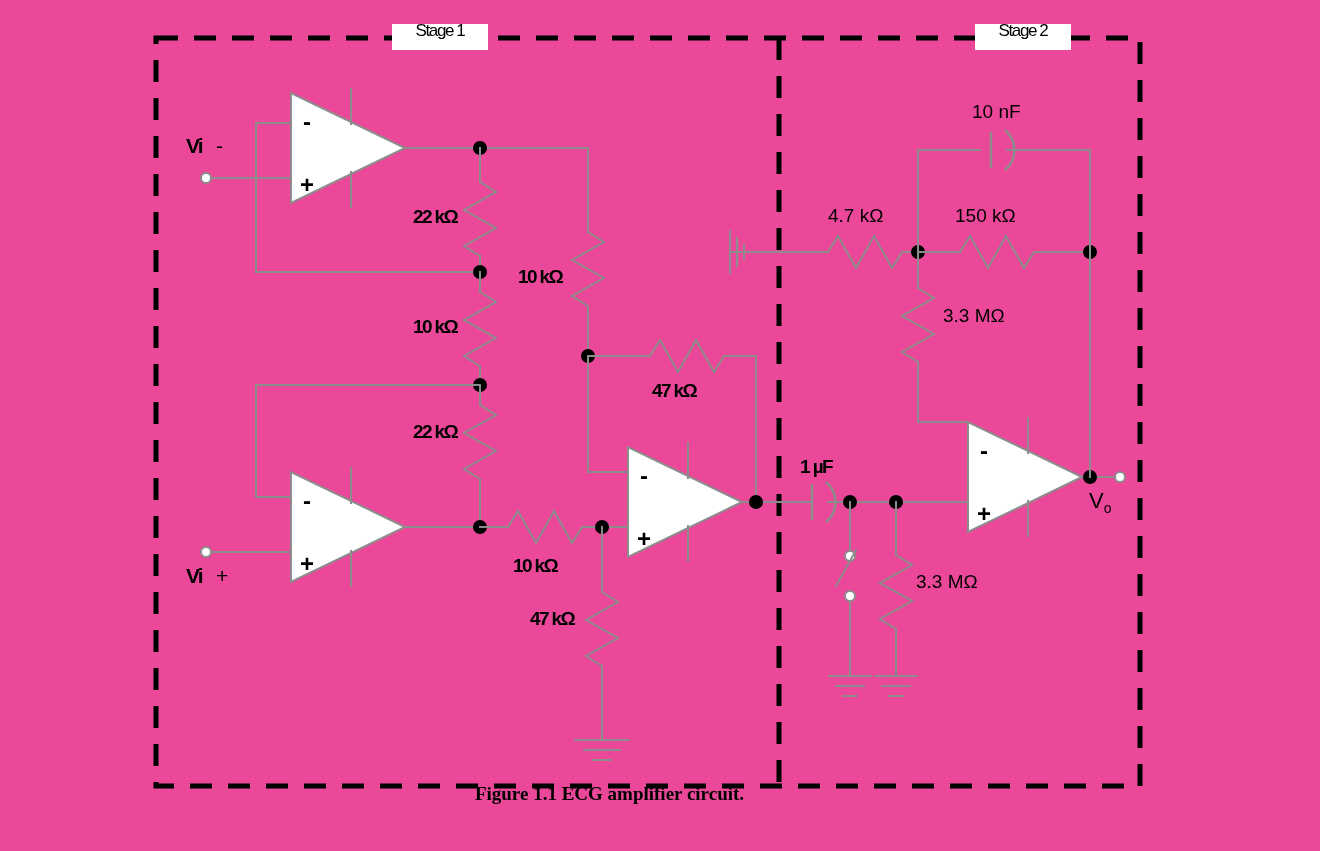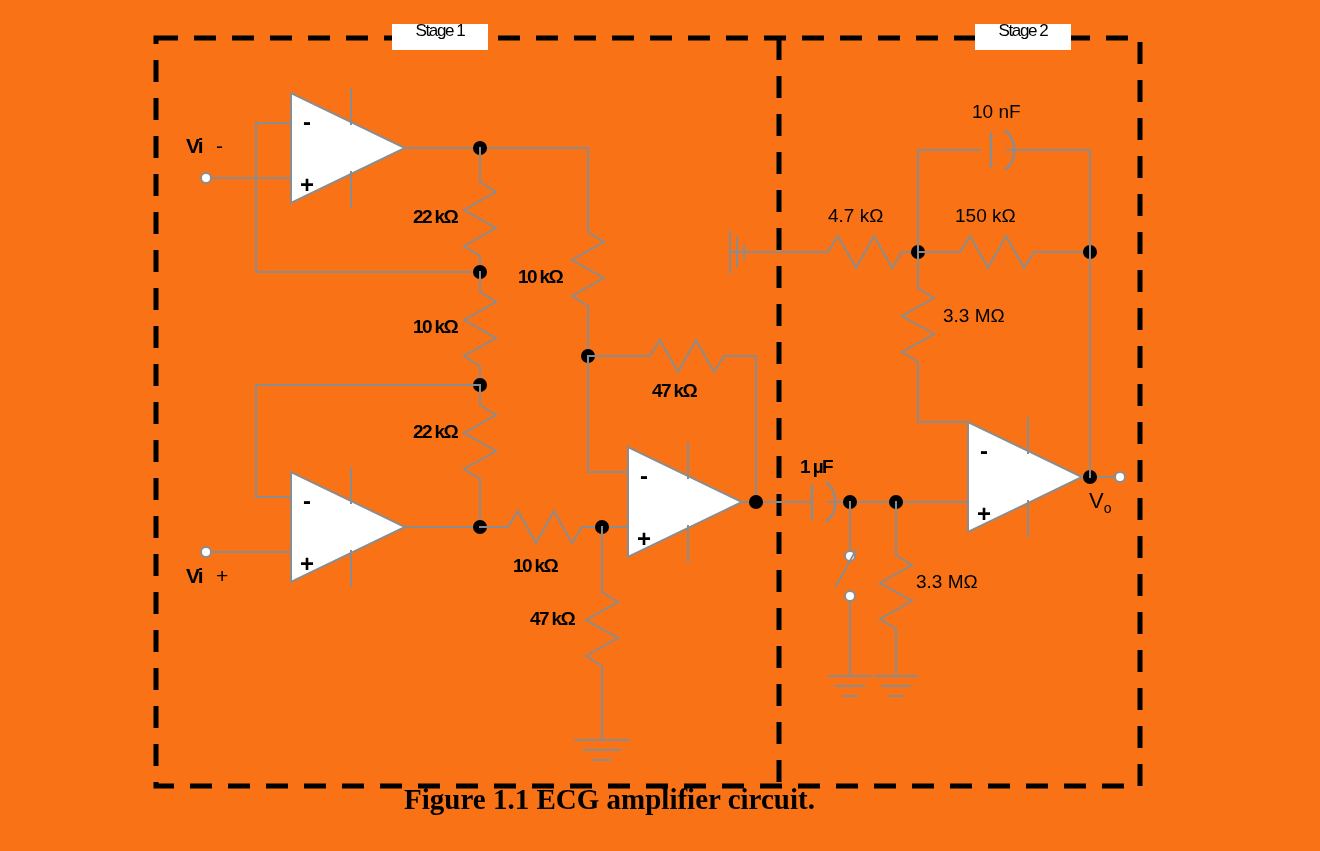--- a/index.html
+++ b/index.html
@@ -10,21 +10,21 @@
   body {
     width: 1320px;
     height: 851px;
     font-family: "Liberation Sans", sans-serif;
     overflow: hidden;
   }
   #figure-root {
     position: relative;
     width: 1320px;
     height: 851px;
-    background: #f97316;
+    background: #ec4899;
   }
   svg#circuit {
     display: block;
     width: 1320px;
     height: 851px;
   }
   .wire {
     stroke: #8c8c8c;
     stroke-width: 2;
     fill: none;
@@ -127,21 +127,21 @@
     font-weight: 700;
     text-anchor: middle;
   }
   .caption {
     position: absolute;
     left: 0;
     top: 783px;
     width: 1219px;
     text-align: center;
     font-family: "Liberation Serif", serif;
-    font-size: 29px;
+    font-size: 19px;
     font-weight: 700;
     color: #000000;
     letter-spacing: 0px;
   }
 </style>
 </head>
 <body>
 
 <div id="figure-root">
 

